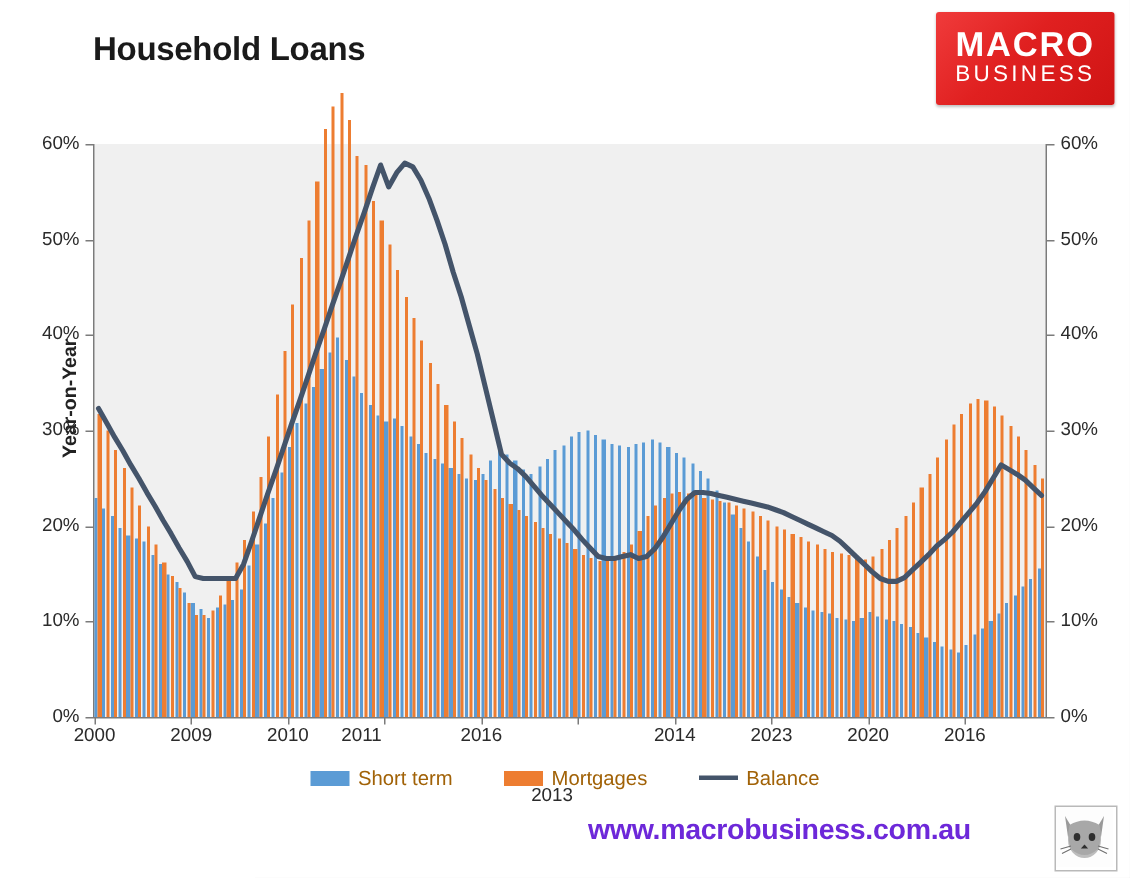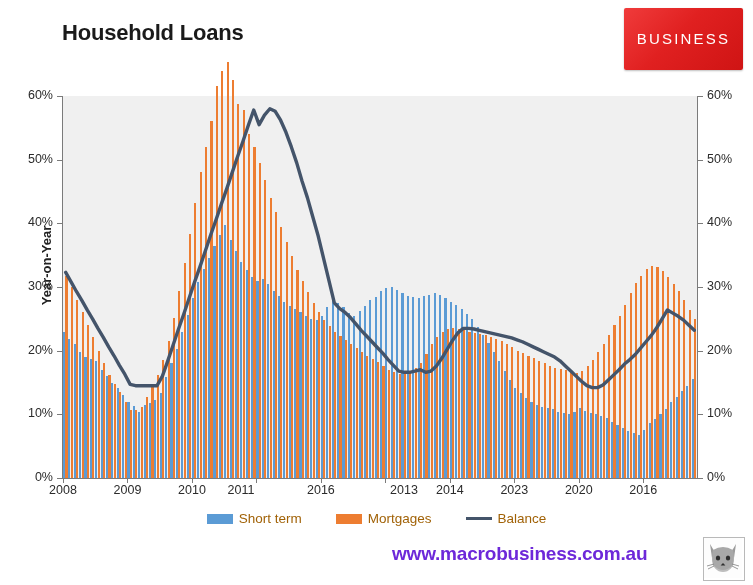--- a/index.html
+++ b/index.html
@@ -179,20 +179,21 @@
     background: #ffffff;
     overflow: hidden;
   }
 </style>
 </head>
 <body>
 
 <div id="chart-title">Household Loans</div>
 
 <div id="logo">
+  <div class="logo-macro">MACRO</div>
   <div class="logo-business">BUSINESS</div>
 </div>
 
 <div id="plot-wrap">
 
   <div id="plot-area"></div>
 
   <div id="y-axis-title">Year-on-Year</div>
 
   <div id="axes-layer">
@@ -221,31 +222,31 @@
       <div class="y-tick-label right" style="top: 215.333px; left: 707px;">40%</div>
       <div class="tick-mark" style="top: 159.667px; left: 57px;"></div>
       <div class="y-tick-label left" style="top: 151.667px; right: 700px; left: auto;">50%</div>
       <div class="tick-mark" style="top: 159.667px; left: 698px;"></div>
       <div class="y-tick-label right" style="top: 151.667px; left: 707px;">50%</div>
       <div class="tick-mark" style="top: 96px; left: 57px;"></div>
       <div class="y-tick-label left" style="top: 88px; right: 700px; left: auto;">60%</div>
       <div class="tick-mark" style="top: 96px; left: 698px;"></div>
       <div class="y-tick-label right" style="top: 88px; left: 707px;">60%</div>
       <div class="x-tick-mark" style="left: 63px;"></div>
-      <div class="x-tick-label" style="left: 33px;">2008</div>
+      <div class="x-tick-label" style="left: 33px;">2000</div>
       <div class="x-tick-mark" style="left: 127.475px;"></div>
       <div class="x-tick-label" style="left: 97.4746px;">2009</div>
       <div class="x-tick-mark" style="left: 191.949px;"></div>
       <div class="x-tick-label" style="left: 161.949px;">2010</div>
       <div class="x-tick-mark" style="left: 256.424px;"></div>
       <div class="x-tick-label" style="left: 211px;">2011</div>
       <div class="x-tick-mark" style="left: 320.898px;"></div>
       <div class="x-tick-label" style="left: 290.898px;">2016</div>
       <div class="x-tick-mark" style="left: 385.373px;"></div>
-      <div class="x-tick-label" style="left: 374px;">2013</div>
+      <div class="x-tick-label" style="left: 338px; margin-top: 40px;">2013</div>
       <div class="x-tick-mark" style="left: 449.847px;"></div>
       <div class="x-tick-label" style="left: 419.847px;">2014</div>
       <div class="x-tick-mark" style="left: 514.322px;"></div>
       <div class="x-tick-label" style="left: 484.322px;">2023</div>
       <div class="x-tick-mark" style="left: 578.797px;"></div>
       <div class="x-tick-label" style="left: 548.797px;">2020</div>
       <div class="x-tick-mark" style="left: 643.271px;"></div>
       <div class="x-tick-label" style="left: 613.271px;">2016</div>
     </div>
   <div id="bars-layer">

